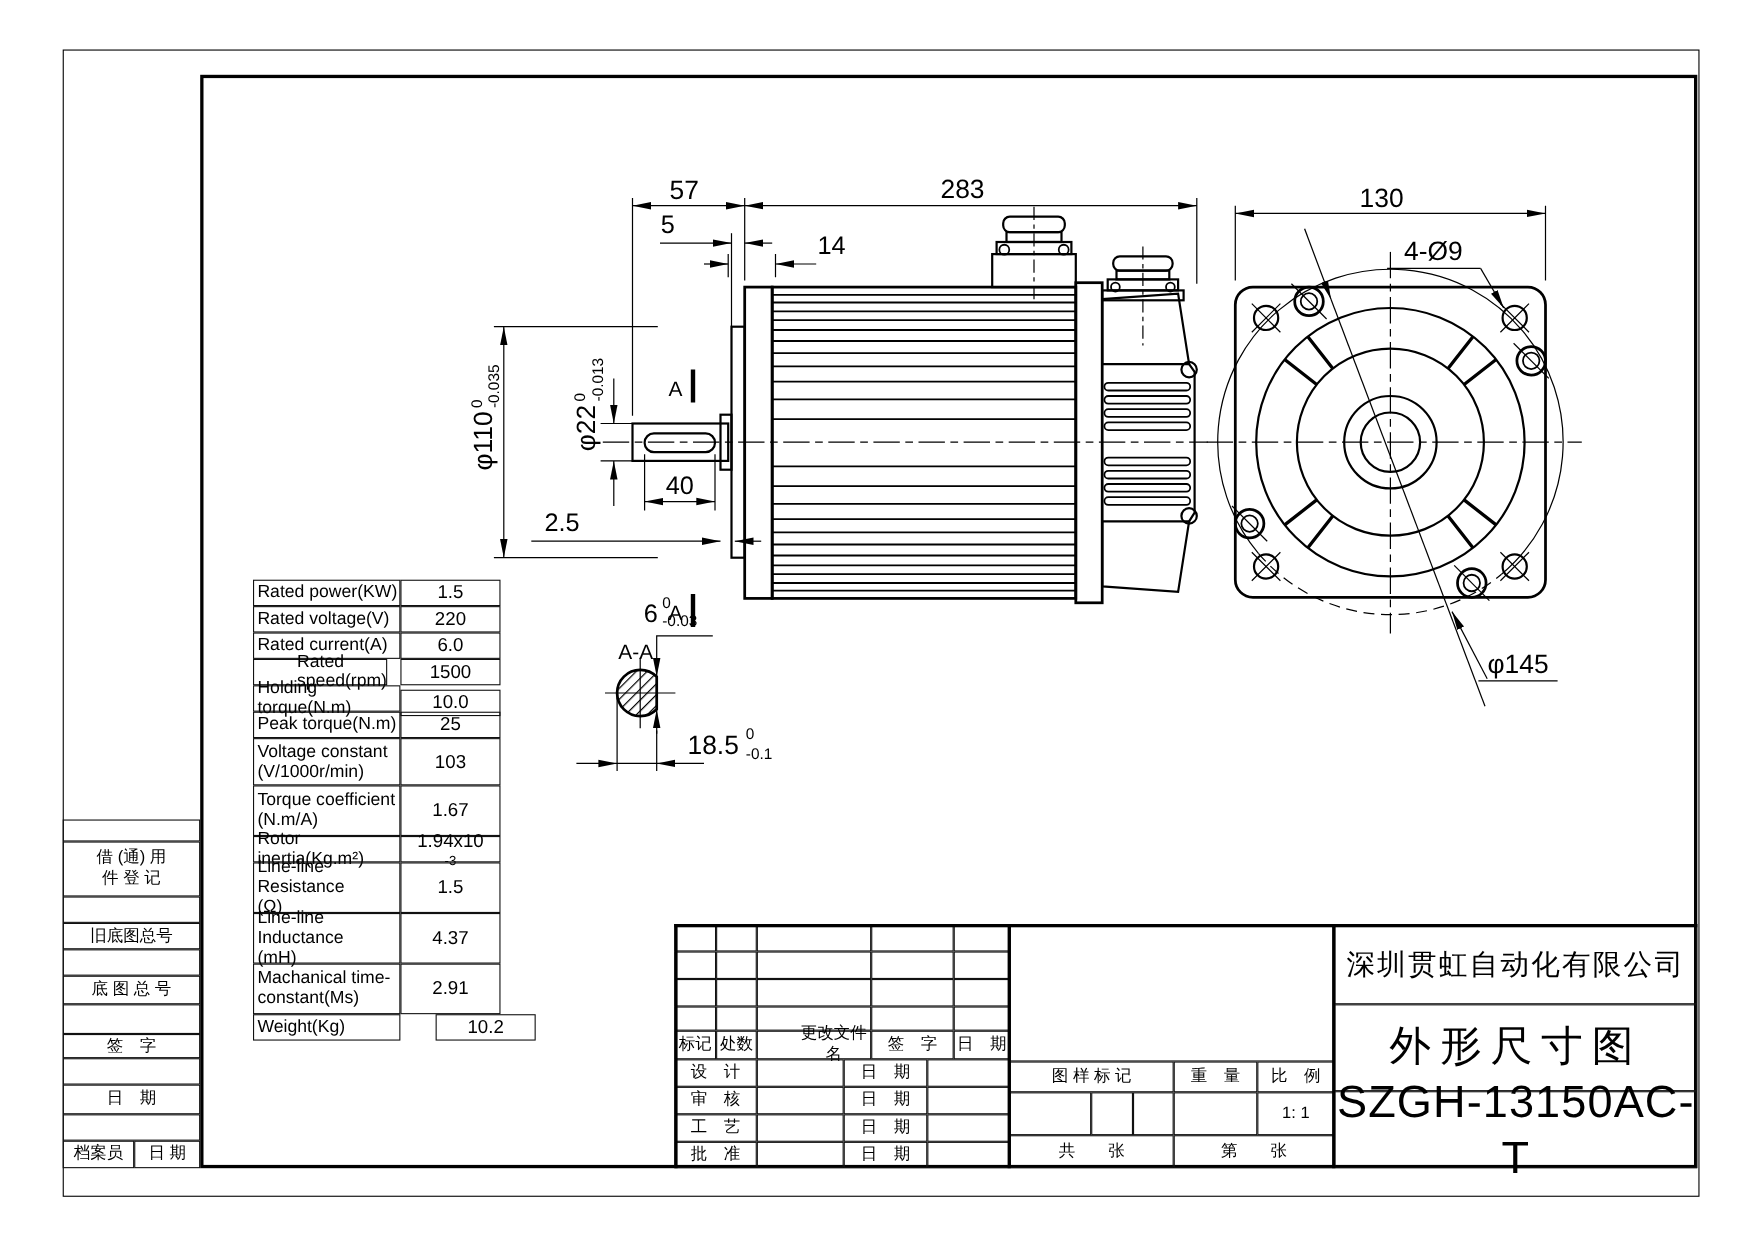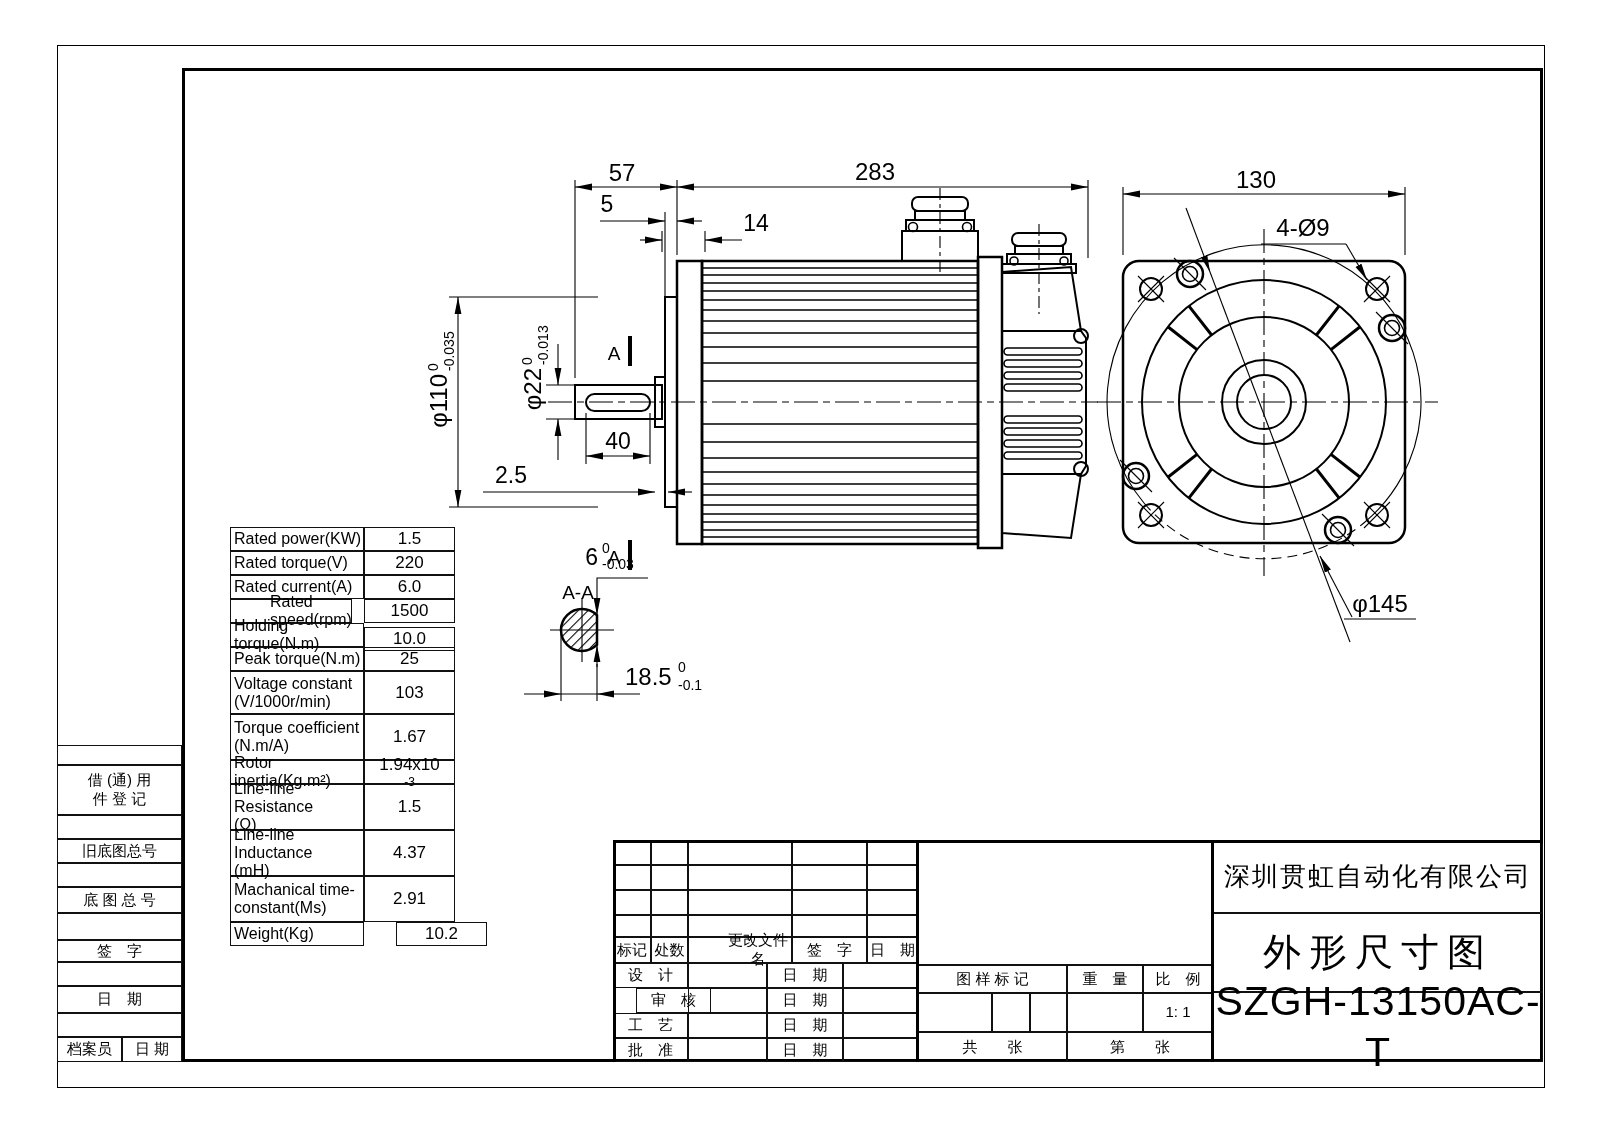--- a/index.html
+++ b/index.html
@@ -220,21 +220,21 @@
 
       <line class="ln w11" x1="1352" y1="617" x2="1320" y2="556" marker-end="url(#ae)"></line>
       <path class="ln w11" d="M1344,619 H1416"></path>
       <text class="dt" x="1380" y="612" text-anchor="middle">φ145</text>
     </g>
   </svg>
 
   <div>
     <div class="cell lbl" style="left:230px;top:527px;width:134px;height:24px;">Rated power(KW)</div>
     <div class="cell val" style="left:364px;top:527px;width:91px;height:24px;">1.5</div>
-    <div class="cell lbl" style="left:230px;top:551px;width:134px;height:24px;">Rated torque(V)</div>
+    <div class="cell lbl" style="left:230px;top:551px;width:134px;height:24px;">Rated voltage(V)</div>
     <div class="cell val" style="left:364px;top:551px;width:91px;height:24px;">220</div>
     <div class="cell lbl" style="left:230px;top:575px;width:134px;height:24px;">Rated current(A)</div>
     <div class="cell val" style="left:364px;top:575px;width:91px;height:24px;">6.0</div>
     <div class="cell lbl" style="left:230px;top:599px;width:122px;height:24px;padding-left:39px;">Rated speed(rpm)</div>
     <div class="cell val" style="left:364px;top:599px;width:91px;height:24px;">1500</div>
     <div class="cell lbl" style="left:230px;top:623px;width:134px;height:24px;">Holding torque(N.m)</div>
     <div class="cell val" style="left:364px;top:627px;width:91px;height:24px;">10.0</div>
     <div class="cell lbl" style="left:230px;top:647px;width:134px;height:24px;">Peak torque(N.m)</div>
     <div class="cell val" style="left:364px;top:647px;width:91px;height:24px;">25</div>
     <div class="cell lbl" style="left:230px;top:671px;width:134px;height:43px;">Voltage constant
@@ -304,21 +304,21 @@
     <div class="cell" style="left:613px;top:937px;width:38px;height:26px;">标记</div>
     <div class="cell" style="left:651px;top:937px;width:37px;height:26px;">处数</div>
     <div class="cell" style="left:688px;top:937px;width:104px;height:26px;padding-left:36px;">更改文件名</div>
     <div class="cell" style="left:792px;top:937px;width:75px;height:26px;">签　字</div>
     <div class="cell" style="left:867px;top:937px;width:51px;height:26px;">日　期</div>
 
     <div class="cell" style="left:613px;top:963px;width:75px;height:25px;">设　计</div>
     <div class="cell" style="left:688px;top:963px;width:79px;height:25px;"></div>
     <div class="cell" style="left:767px;top:963px;width:76px;height:25px;">日　期</div>
     <div class="cell" style="left:843px;top:963px;width:75px;height:25px;"></div>
-    <div class="cell" style="left:636px;top:988px;width:75px;height:25px;">审　核</div>
+    <div class="cell" style="left:613px;top:988px;width:75px;height:25px;">审　核</div>
     <div class="cell" style="left:688px;top:988px;width:79px;height:25px;"></div>
     <div class="cell" style="left:767px;top:988px;width:76px;height:25px;">日　期</div>
     <div class="cell" style="left:843px;top:988px;width:75px;height:25px;"></div>
     <div class="cell" style="left:613px;top:1013px;width:75px;height:25px;">工　艺</div>
     <div class="cell" style="left:688px;top:1013px;width:79px;height:25px;"></div>
     <div class="cell" style="left:767px;top:1013px;width:76px;height:25px;">日　期</div>
     <div class="cell" style="left:843px;top:1013px;width:75px;height:25px;"></div>
     <div class="cell" style="left:613px;top:1038px;width:75px;height:24px;">批　准</div>
     <div class="cell" style="left:688px;top:1038px;width:79px;height:24px;"></div>
     <div class="cell" style="left:767px;top:1038px;width:76px;height:24px;">日　期</div>

